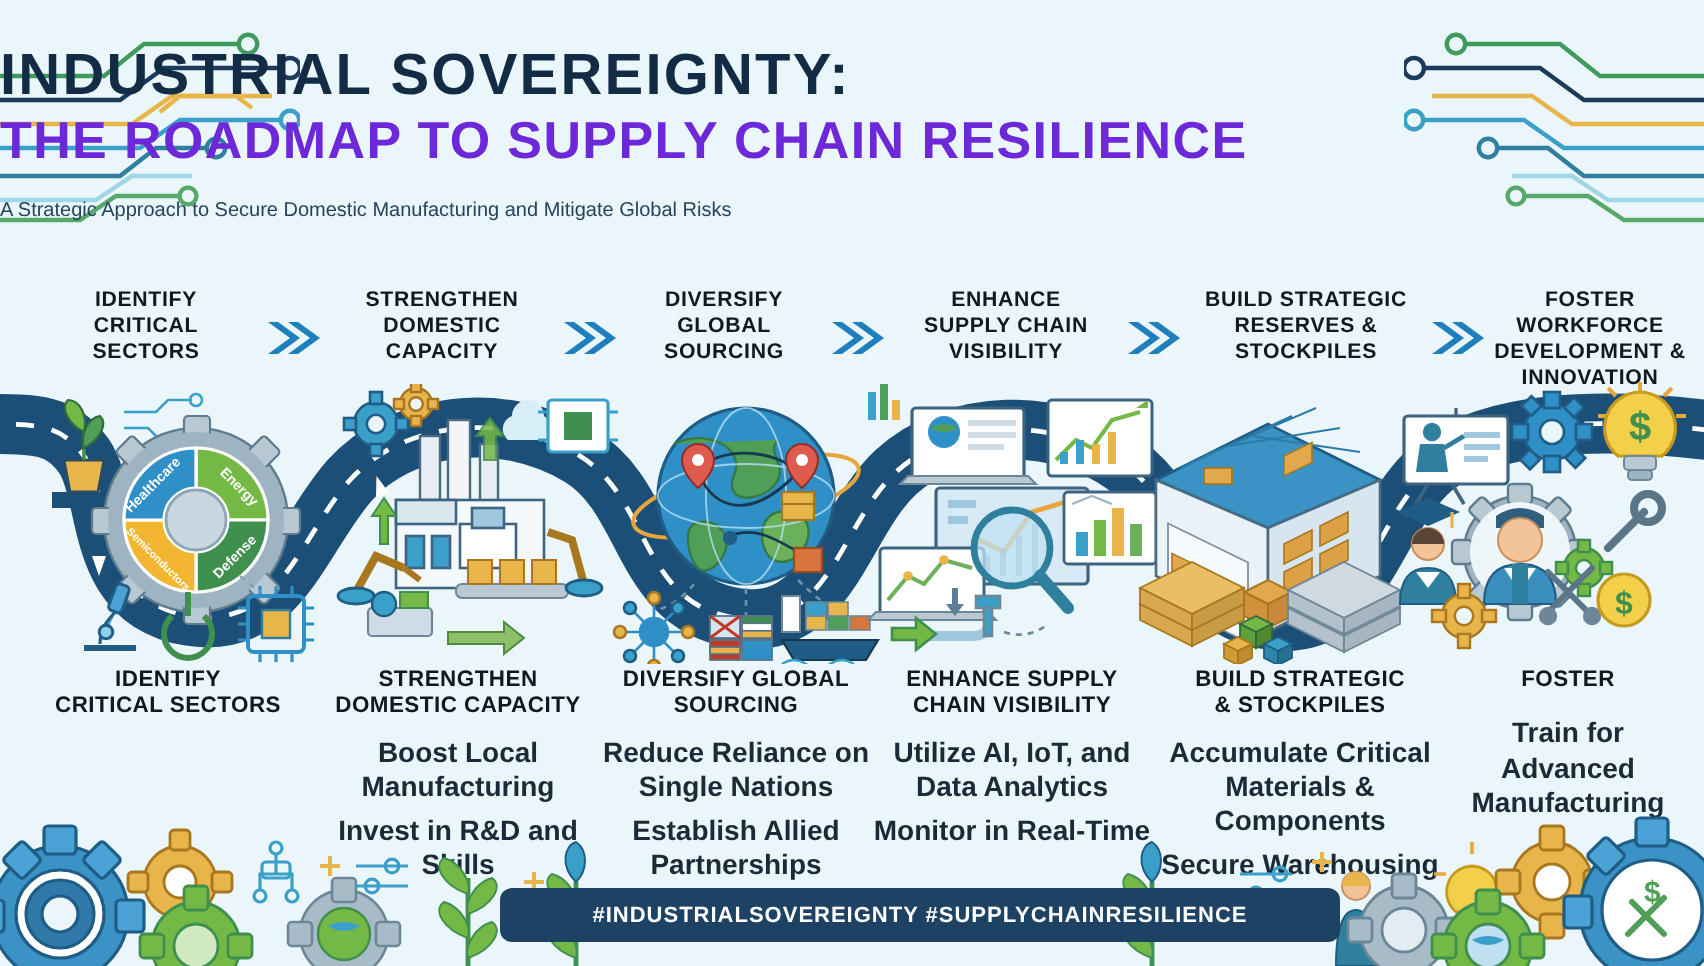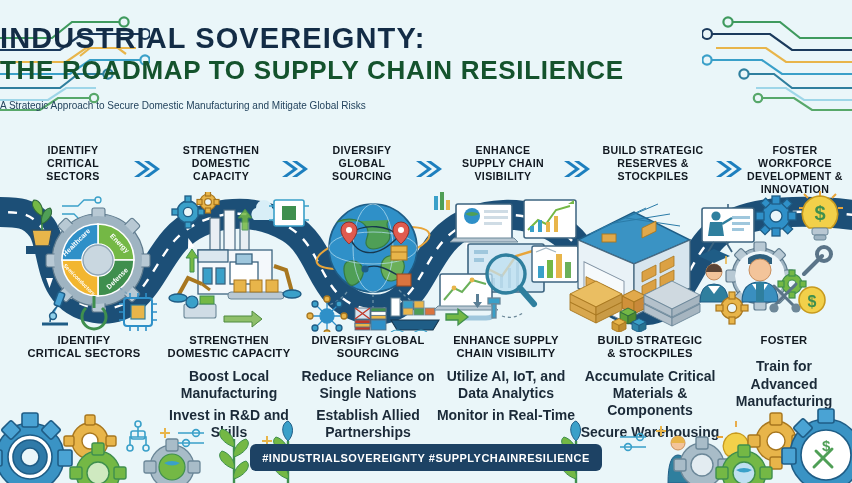--- a/index.html
+++ b/index.html
@@ -20,21 +20,21 @@
   .circuit.tl { left: 0; top: 4px; }
   .circuit.tr { right: 0; top: 4px; }
 
   
   #header { position: absolute; left: 0; right: 0; top: 22px; text-align: left; }
   #title-line1 {
     font-size: 29px; font-weight: bold; color: #132c46;
     letter-spacing: 1.1px; line-height: 1.12;
   }
   #title-line2 {
-    font-size: 26px; font-weight: bold; color: #14532d;
+    font-size: 26px; font-weight: bold; color: #6d28d9;
     letter-spacing: 0.7px; line-height: 1.15; margin-top: 2px;
   }
   #subtitle {
     margin-top: 14px; font-size: 10px; color: #24445e; font-weight: 500;
   }
 
   
   #top-labels {
     position: absolute; left: 14px; right: 6px; top: 144px;
     display: flex; align-items: flex-start;
@@ -67,21 +67,21 @@
     line-height: 1.2; letter-spacing: 0.25px; white-space: pre-line;
   }
   .bc-list { margin-top: 7px; }
   .bc-item {
     font-size: 14px; font-weight: bold; color: #1b2a38;
     line-height: 1.22; margin-bottom: 5px; white-space: pre-line;
   }
 
   
   #footer-band {
-    position: absolute; left: 250px; top: 444px; width: 352px; height: 27px;
+    position: absolute; left: 250px; top: 444px; width: 420px; height: 27px;
     background: #1d4264; border-radius: 6px;
     display: flex; align-items: center; justify-content: center;
   }
   #footer-text {
     color: #ffffff; font-size: 11px; font-weight: bold; letter-spacing: 0.5px;
   }
   #bottom-decor { position: absolute; left: 0; bottom: 0; width: 852px; height: 76px; }
 </style>
 </head>
 <body>

